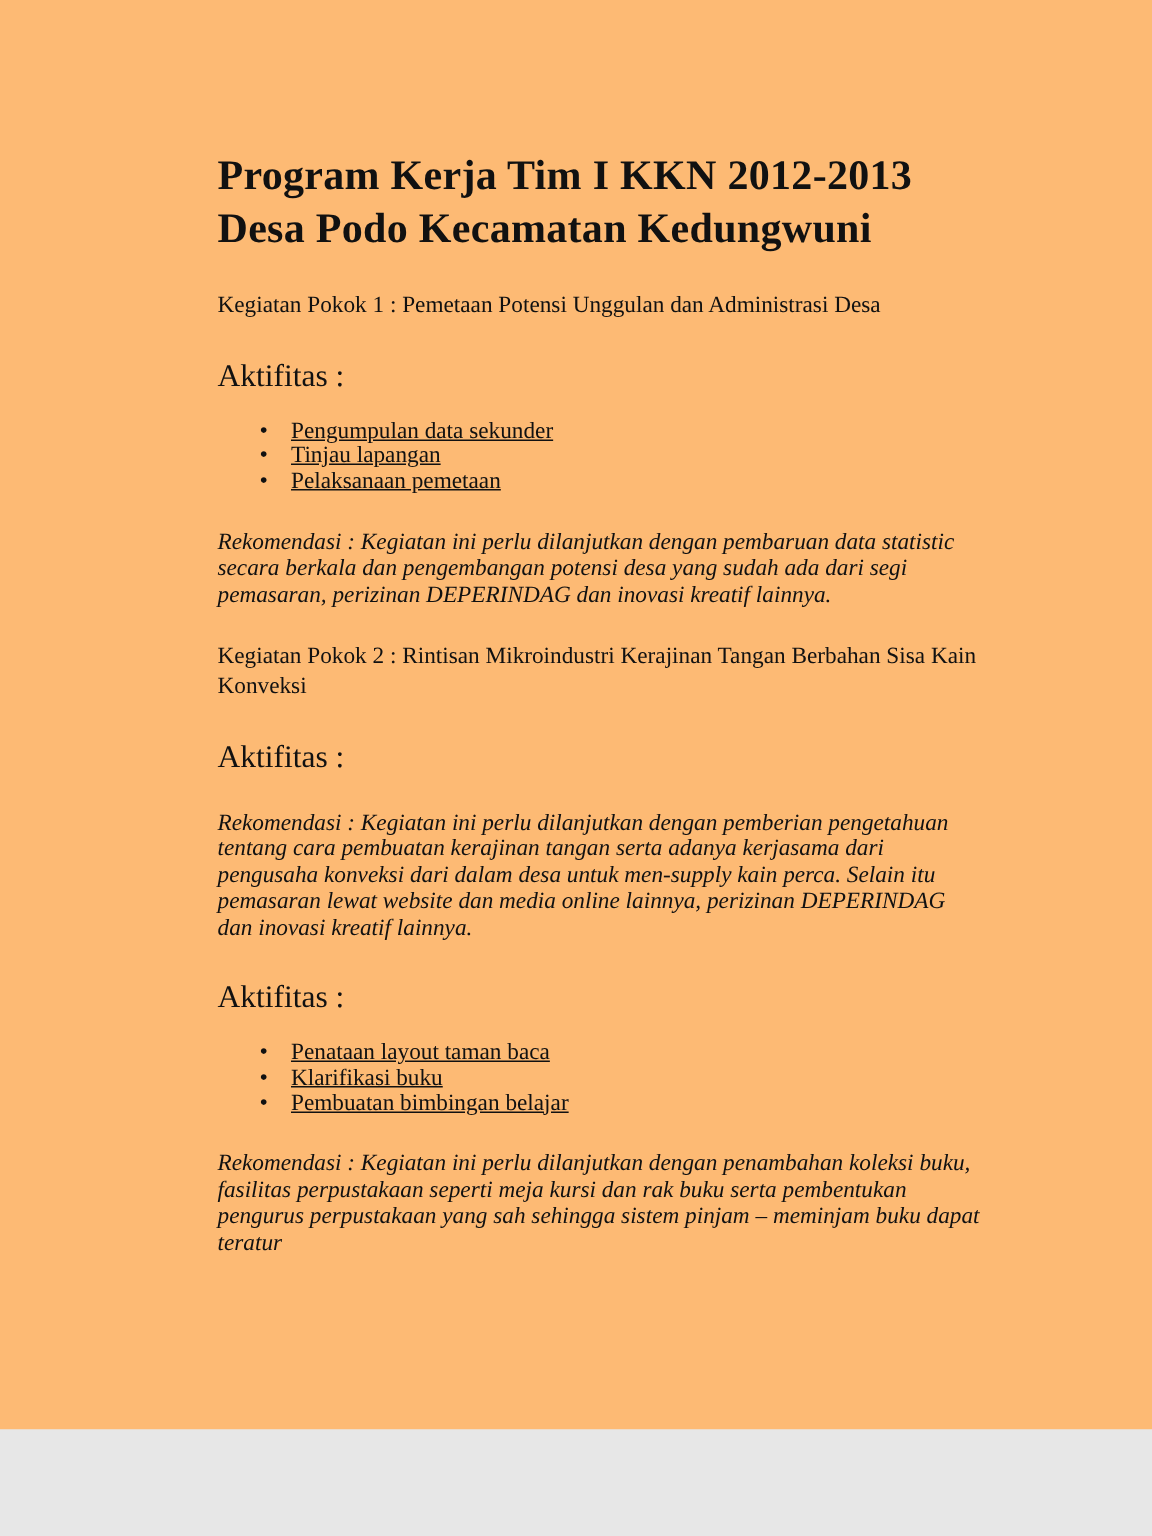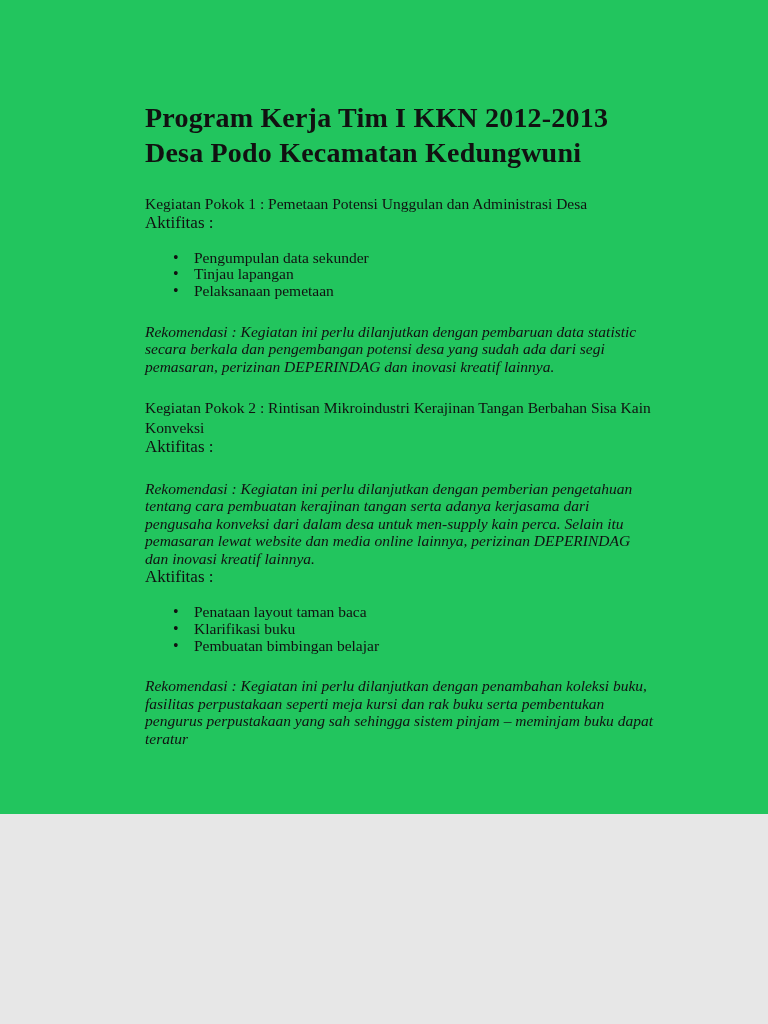--- a/index.html
+++ b/index.html
@@ -9,45 +9,47 @@
   body {
     width: 768px;
     height: 1024px;
     background: #e7e7e7;
     font-family: "Liberation Serif", "DejaVu Serif", serif;
     color: #111111;
     overflow: hidden;
   }
   .page {
     width: 768px;
-    height: 814px;
-    background: #22c55e;
+    height: 953px;
+    background: #fdba74;
     box-sizing: border-box;
     padding: 100px 114px 0 145px;
     overflow: hidden;
   }
   .doc-title {
     font-size: 28px;
     font-weight: bold;
     line-height: 1.26;
     letter-spacing: 0.2px;
   }
   .section-heading {
     font-size: 15.5px;
     font-weight: normal;
     line-height: 1.25;
     margin-top: 23px;
   }
   .aktifitas {
-    font-size: 17px;
+    font-size: 21px;
+    margin-top: 25px;
   }
   ul.bullets {
     list-style: none;
     margin: 17px 0 0 0;
     padding: 0 0 0 49px;
+    text-decoration: underline;
   }
   ul.bullets li {
     font-size: 15.5px;
     line-height: 1.07;
     position: relative;
   }
   ul.bullets li::before {
     content: "\2022";
     position: absolute;
     left: -21px;

